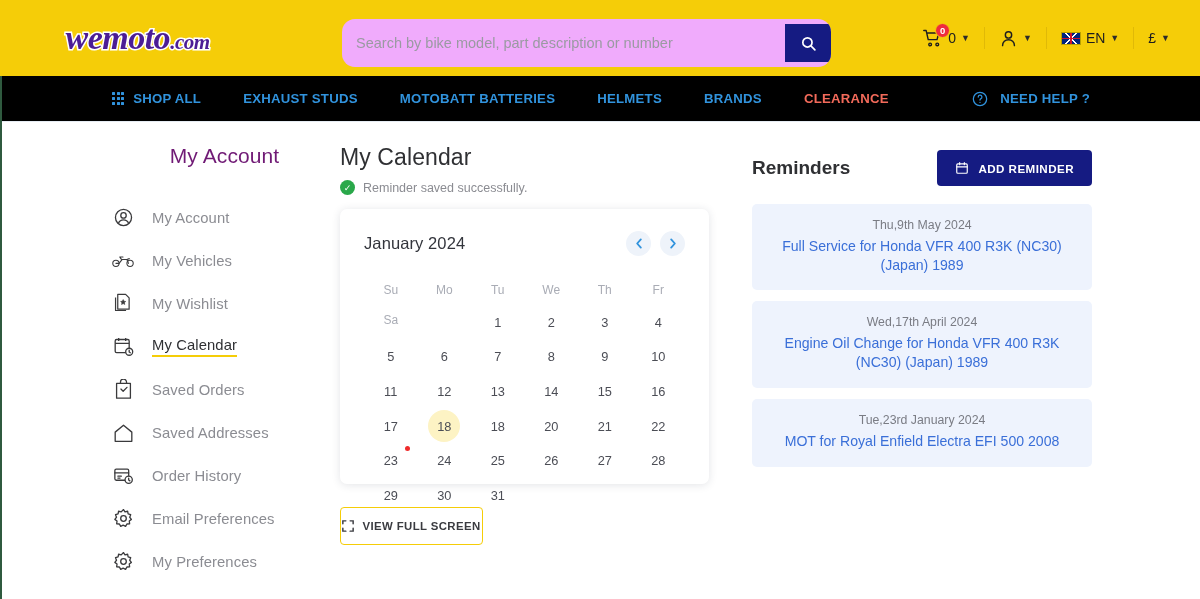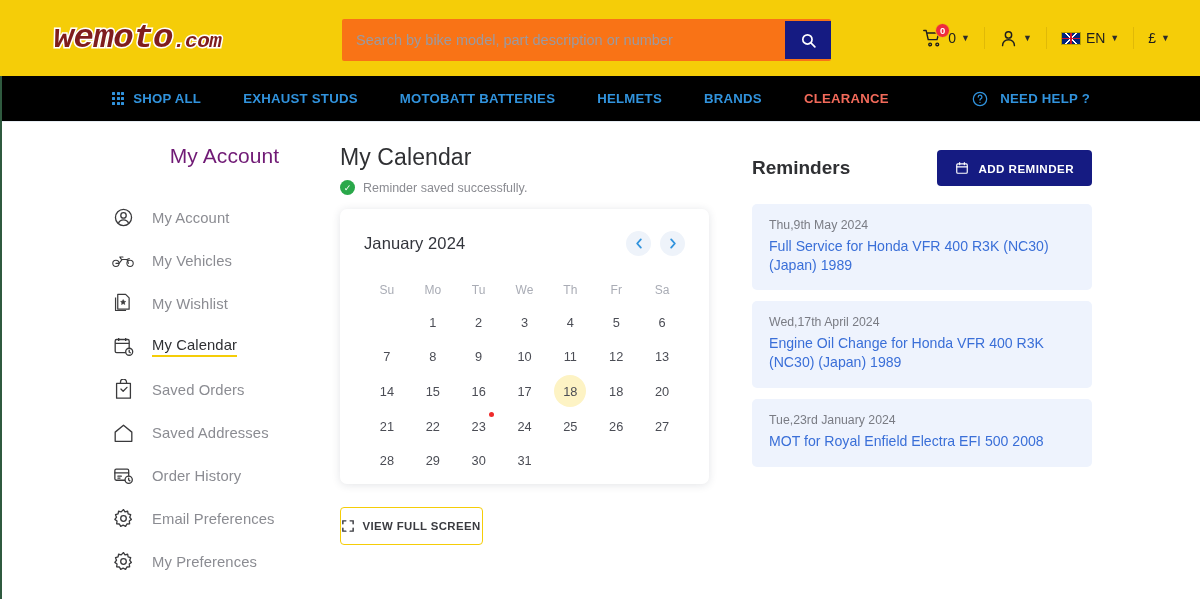--- a/index.html
+++ b/index.html
@@ -21,34 +21,34 @@
   
   .header {
     height: 76px; background: #f5cd08;
     display: flex; align-items: center; position: relative;
   }
   .logo {
     margin-left: 25px; width: 225px; height: 44px;
     display: flex; align-items: center; justify-content: center;
   }
   .logo-text {
-    font-family: Liberation Mono, monospace;
+    font-family: Liberation Serif, serif;
     font-style: italic; font-weight: 700; font-size: 34px;
-    color: #7f1d1d;
+    color: #4c1d95;
     -webkit-text-stroke: 3px #ffffff;
     paint-order: stroke fill;
     letter-spacing: -0.5px;
     white-space: nowrap;
   }
   .logo-text .dotcom { font-size: 21px; }
 
   .search-wrap {
     position: absolute; left: 342px; top: 19px;
-    width: 489px; height: 42px;
-    background: #f97316; border-radius: 2px;
+    width: 489px; height: 48px;
+    background: #f0abfc; border-radius: 13px;
     display: flex; align-items: center; overflow: hidden;
   }
   .search-input {
     flex: 1; height: 100%; border: 0; outline: none;
     padding: 0 14px; font-size: 14.5px; color: #444;
     font-family: "Liberation Sans", sans-serif; background: transparent;
   }
   .search-input::placeholder { color: #9a9aa2; }
   .search-btn {
     width: 46px; height: 38px; background: #151b82;
@@ -163,21 +163,21 @@
     margin-bottom: 19px;
   }
   .cal-month { font-size: 16.5px; color: #33353c; letter-spacing: 0.1px; }
   .cal-navs { display: flex; gap: 9px; }
   .cal-nav {
     width: 25px; height: 25px; border-radius: 50%; background: #eef3fa;
     border: 0; cursor: pointer; color: #3193dd; font-size: 12px;
     display: flex; align-items: center; justify-content: center;
   }
   .cal-grid {
-    display: grid; grid-template-columns: repeat(7, 1fr);
+    display: grid; grid-template-columns: repeat(6, 1fr);
     row-gap: 0; text-align: center;
   }
   .dow {
     font-size: 12px; color: #a9acb5; height: 30px;
     display: flex; align-items: center; justify-content: center;
   }
   .day {
     height: 34.6px; display: flex; align-items: center; justify-content: center;
     font-size: 12.8px; color: #4b4d55; position: relative; cursor: pointer;
   }
@@ -214,21 +214,21 @@
   .add-btn {
     height: 36px; padding: 0 18px; background: #151b82; border: 0;
     border-radius: 4px; color: #fff; cursor: pointer;
     font-size: 11.6px; font-weight: 700; letter-spacing: 0.45px;
     display: flex; align-items: center; gap: 9px;
     font-family: "Liberation Sans", sans-serif;
     text-align: center;
   }
   .rem-card {
     background: #eef3fd; border-radius: 5px;
-    padding: 14px 17px 16px 17px; margin-bottom: 11px;
+    padding: 14px 17px 16px 17px; margin-bottom: 11px; text-align: center;
   }
   .rem-date { font-size: 12.3px; color: #7a7c84; margin-bottom: 5px; }
   .rem-link {
     font-size: 14.1px; color: #3a6fd8; line-height: 1.33;
     text-decoration: none; cursor: pointer; display: block;
   }
 </style>
 </head>
 <body>
 

